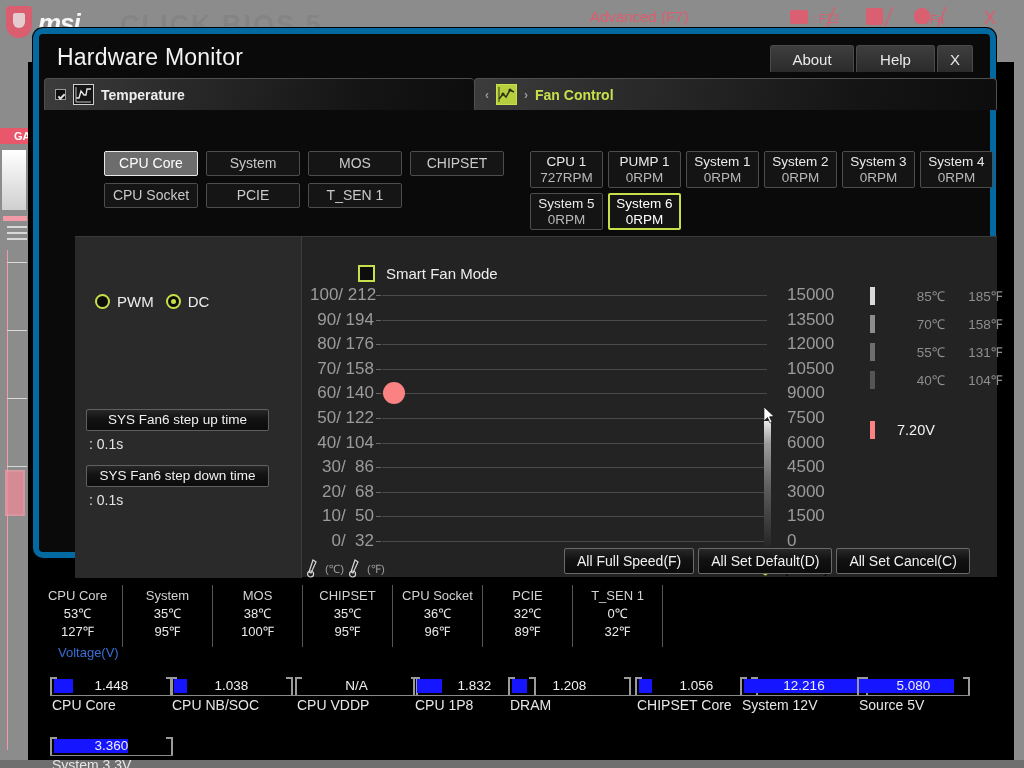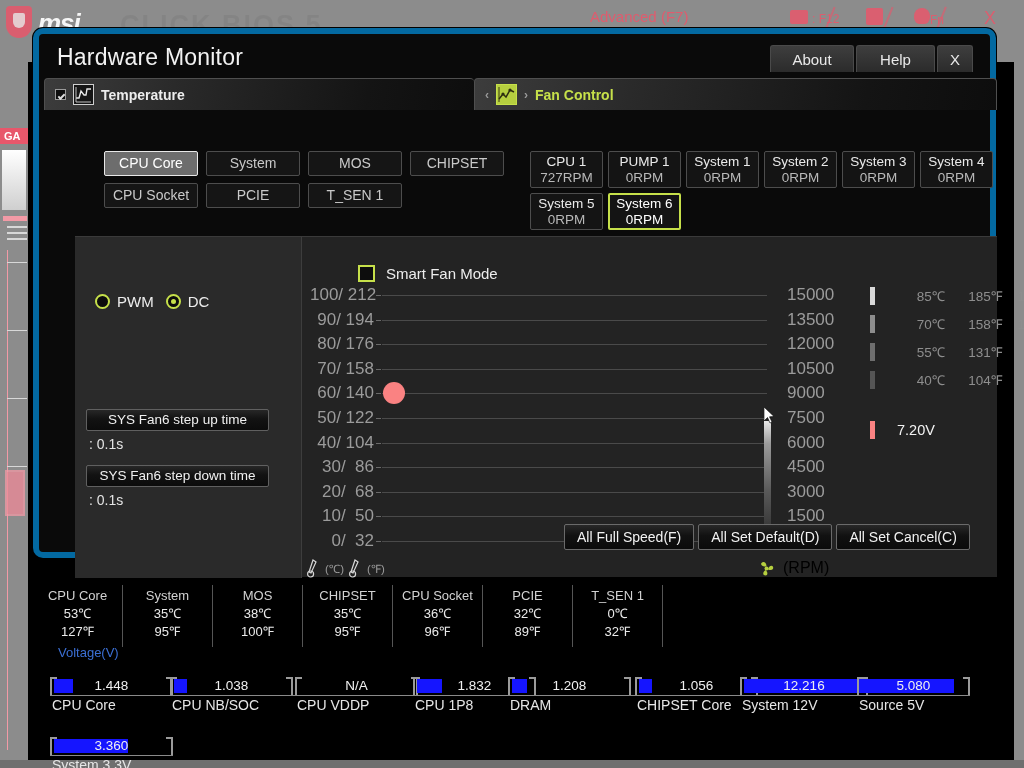--- a/index.html
+++ b/index.html
@@ -45,21 +45,21 @@
   .bg-slash { position: absolute; background: #e8576b; opacity: .6; width: 2px; height: 30px; transform: rotate(22deg); }
   .bg-icon-red { position: absolute; background: #e8576b; opacity: .85; }
   .bg-f12label { position:absolute; font-size: 12px; color:#e8576b; opacity:.85; }
   .bg-leftcol {
     position: absolute; left: 0; top: 62px; width: 28px; height: 706px;
     background: #8c8c8c;
   }
   .bg-ga-tag {
     position: absolute; left: 0; top: 128px; width: 28px; height: 16px;
     background: #e8576b; color: #fff; font-size: 11px; font-weight: bold;
-    line-height: 16px; padding-left: 4px; overflow: hidden;
+    line-height: 16px; padding-left: 14px; overflow: hidden;
   }
   .bg-white-grad {
     position: absolute; left: 2px; top: 150px; width: 24px; height: 60px;
     background: linear-gradient(#ffffff, #cfcfcf);
   }
   .bg-redline { position: absolute; background: #f29aa6; }
   .bg-greyline { position: absolute; background: #d8d8d8; }
   .bg-red-box { position: absolute; left: 5px; top: 470px; width: 20px; height: 46px;
     border: 2px solid #f29aa6; background: #ef8a98; opacity: .75; }
   .bg-rightcol {
@@ -222,21 +222,21 @@
   .legend .lrow { display: flex; align-items: center; height: 28px; }
   .legend .swatch { width: 5px; height: 18px; margin-right: 22px; flex: none; }
   .legend .c  { width: 52px; text-align: right; font-size: 13.5px; color: #8e8e8e; }
   .legend .f  { width: 62px; text-align: right; font-size: 13.5px; color: #8e8e8e; }
   .legend .v  { width: 62px; text-align: right; font-size: 13.5px; color: #8e8e8e; }
   .legend .active { margin-top: 22px; }
   .legend .active .swatch { background: #fa8282; }
   .legend .active .vv { font-size: 14.5px; color: #f2f2f2; }
 
   
-  .actionbtns { position: absolute; left: 497px; top: 490px; display: flex; gap: 4px; padding-left: 28px; }
+  .actionbtns { position: absolute; left: 497px; top: 514px; display: flex; gap: 4px; padding-left: 28px; }
   .actbtn {
     height: 26px; line-height: 24px; text-align: center;
     font-size: 14px; color: #f2f2f2;
     background: linear-gradient(#282828 0%, #111 45%, #0b0b0b 100%);
     border: 1px solid #6a6a6a; border-radius: 2px; cursor: default;
     padding: 0 12px;
   }
 
   
   .temprow {

